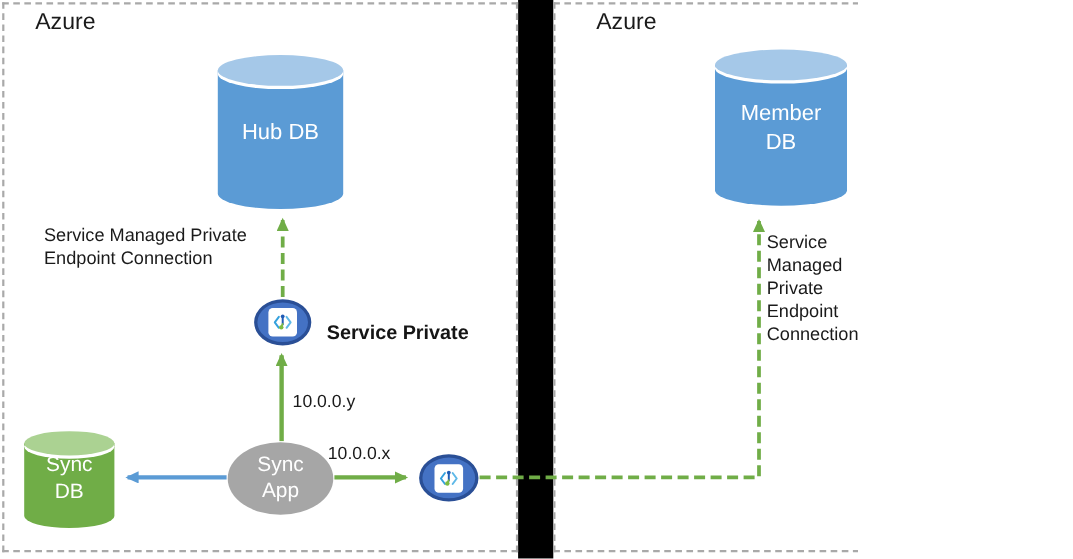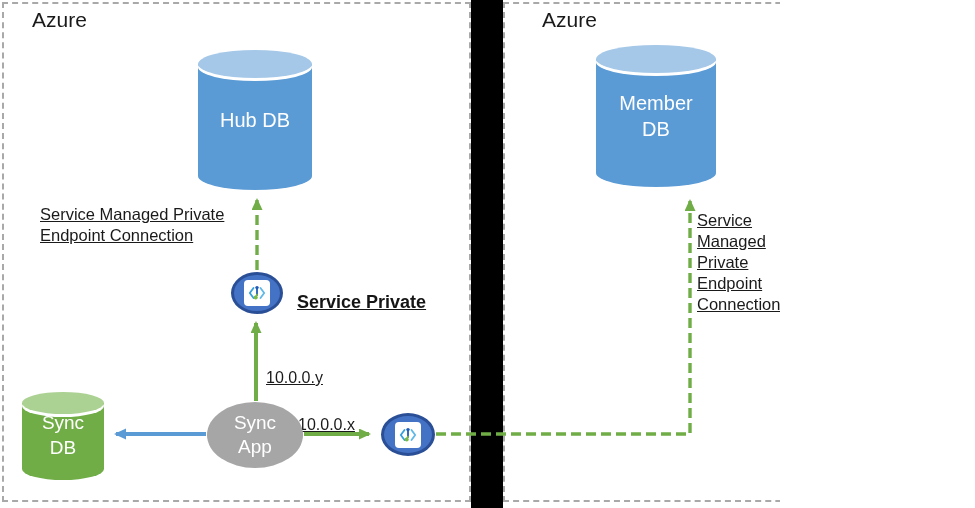--- a/index.html
+++ b/index.html
@@ -47,24 +47,24 @@
   .pe-ellipse {
     position:absolute; border-radius:50%; background:#4472c4; border:3px solid #2a4f96;
     box-sizing:border-box; display:flex; align-items:center; justify-content:center; z-index:4;
   }
   .pe-square {
     width:26px; height:26px; background:#ffffff; border-radius:4px;
     display:flex; align-items:center; justify-content:center;
   }
 
   
-  .lbl { position:absolute; font-size:16.5px; line-height:21px; color:#1a1a1a;text-decoration:underline; }
+  .lbl { position:absolute; font-size:16.5px; line-height:21px; color:#1a1a1a; }
   .lbl .line { display:block; }
   .lbl.bold { font-weight:bold; font-size:18px; line-height:27px; color:#151515; }
-  .lbl.ip { font-size:16px;margin-top:12px; }
+  .lbl.ip { font-size:16px; }
 
   #arrow-layer { position:absolute; left:0; top:0; z-index:5; pointer-events:none; }
 </style>
 </head>
 <body>
 
 <div id="canvas">
 
   <div class="divider-bar"></div>
 
@@ -75,21 +75,21 @@
   <div class="region-title" style="left:542px; top:8px;">Azure</div>
 
   <div class="cyl blue" style="left:198px; top:50px; width:114px; height:140px;">
     <div class="cyl-body" style="top:14px;"></div>
     <div class="cyl-top" style="height:28px;"></div>
     <div class="cyl-label">
       <span>Hub DB</span>
     </div>
   </div>
 
-  <div class="cyl blue" style="left:596px; top:45px; width:120px; height:142px;">
+  <div class="cyl blue" style="left:650px; top:45px; width:120px; height:142px;">
     <div class="cyl-body" style="top:14px;"></div>
     <div class="cyl-top" style="height:28px;"></div>
     <div class="cyl-label">
       <span>Member</span>
       <span>DB</span>
     </div>
   </div>
 
   <div class="cyl green" style="left:22px; top:392px; width:82px; height:88px;">
     <div class="cyl-body" style="top:11px;"></div>

